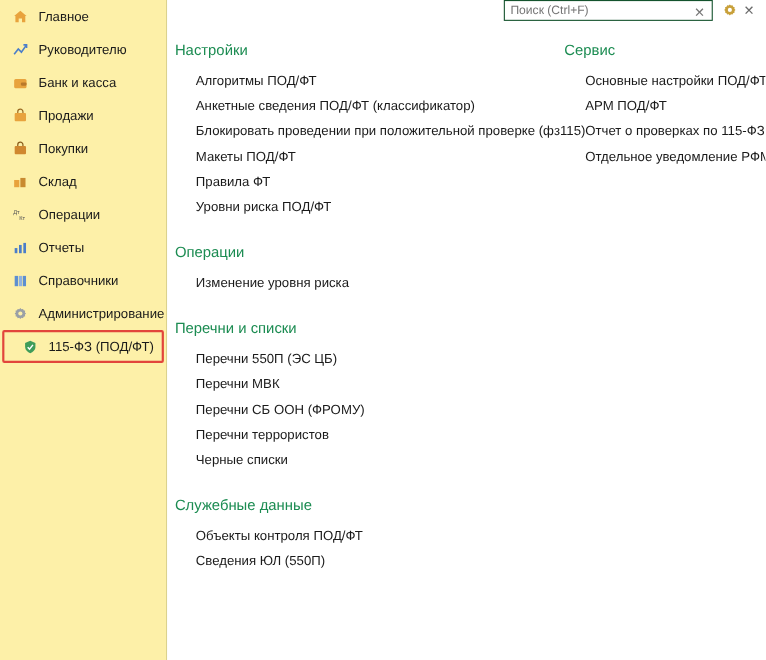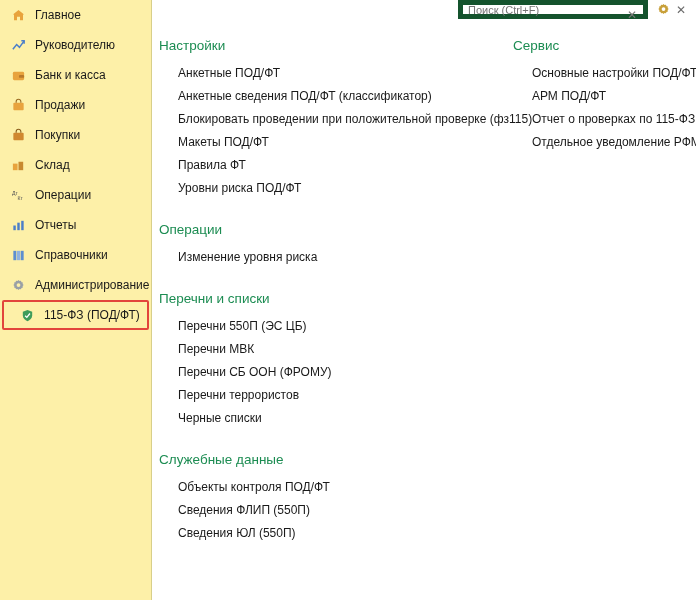--- a/index.html
+++ b/index.html
@@ -76,21 +76,21 @@
     right: 0;
     height: 22px;
     display: flex;
     justify-content: flex-end;
     align-items: center;
     padding-right: 6px;
   }
   #search-box {
     width: 190px;
     height: 19px;
-    border: 5px solid #14532d;
+    border: 1px solid #14532d;
     background: #ffffff;
     display: flex;
     align-items: center;
     position: relative;
     margin-top: -3px;
   }
   #search-input {
     border: 0;
     outline: none;
     font-size: 11px;
@@ -284,21 +284,21 @@
         <span class="tb-icon">✕</span>
       </div>
     </div>
 
     <div id="columns">
 
       <div id="col-left">
 
         <div class="group">
           <div class="group-title first">Настройки</div>
-          <a class="link">Анкетные ПОД/ФТ</a>
+          <a class="link">Алгоритмы ПОД/ФТ</a>
           <a class="link">Анкетные сведения ПОД/ФТ (классификатор)</a>
           <a class="link">Блокировать проведении при положительной проверке (фз115)</a>
           <a class="link">Макеты ПОД/ФТ</a>
           <a class="link">Правила ФТ</a>
           <a class="link">Уровни риска ПОД/ФТ</a>
         </div>
 
         <div class="gap-1"></div>
 
         <div class="group">
@@ -315,21 +315,20 @@
           <a class="link">Перечни СБ ООН (ФРОМУ)</a>
           <a class="link">Перечни террористов</a>
           <a class="link">Черные списки</a>
         </div>
 
         <div class="gap-1"></div>
 
         <div class="group">
           <div class="group-title">Служебные данные</div>
           <a class="link">Объекты контроля ПОД/ФТ</a>
-          <a class="link">Сведения ФЛИП (550П)</a>
           <a class="link">Сведения ЮЛ (550П)</a>
 
         </div>
 
       </div>
 
       <div id="col-right">
         <div class="group">
           <div class="group-title first">Сервис</div>
           <a class="link">Основные настройки ПОД/ФТ</a>

